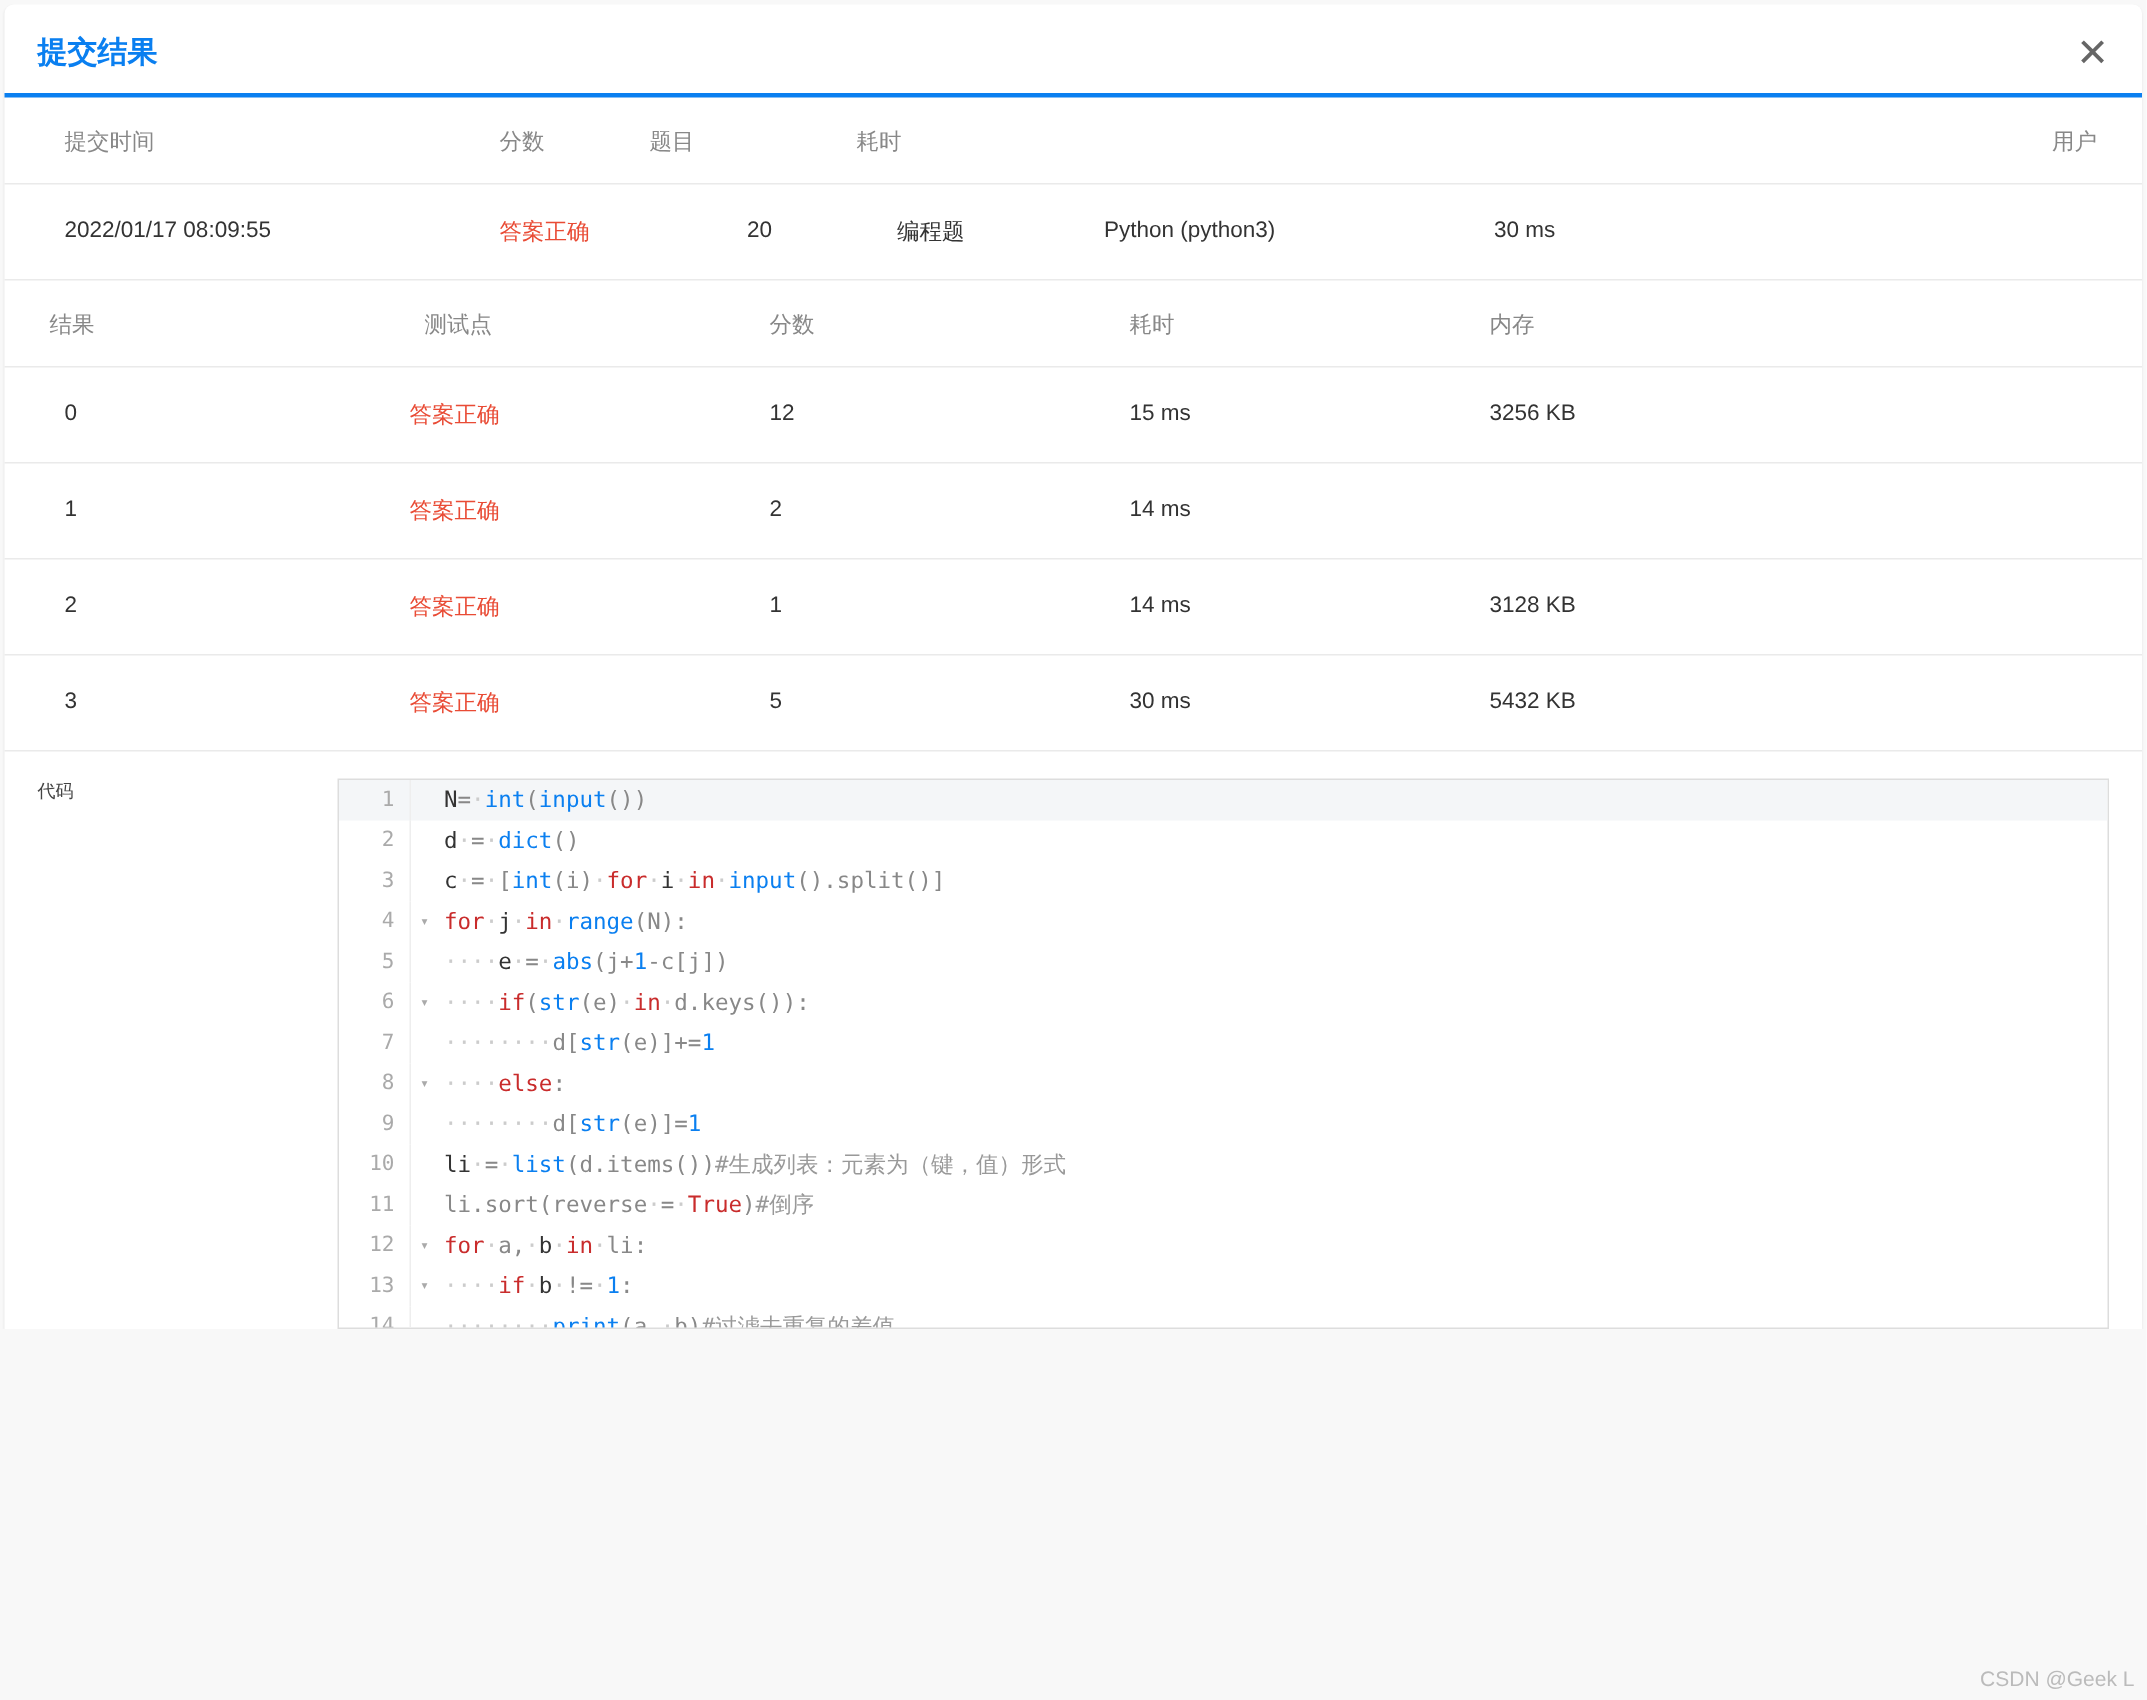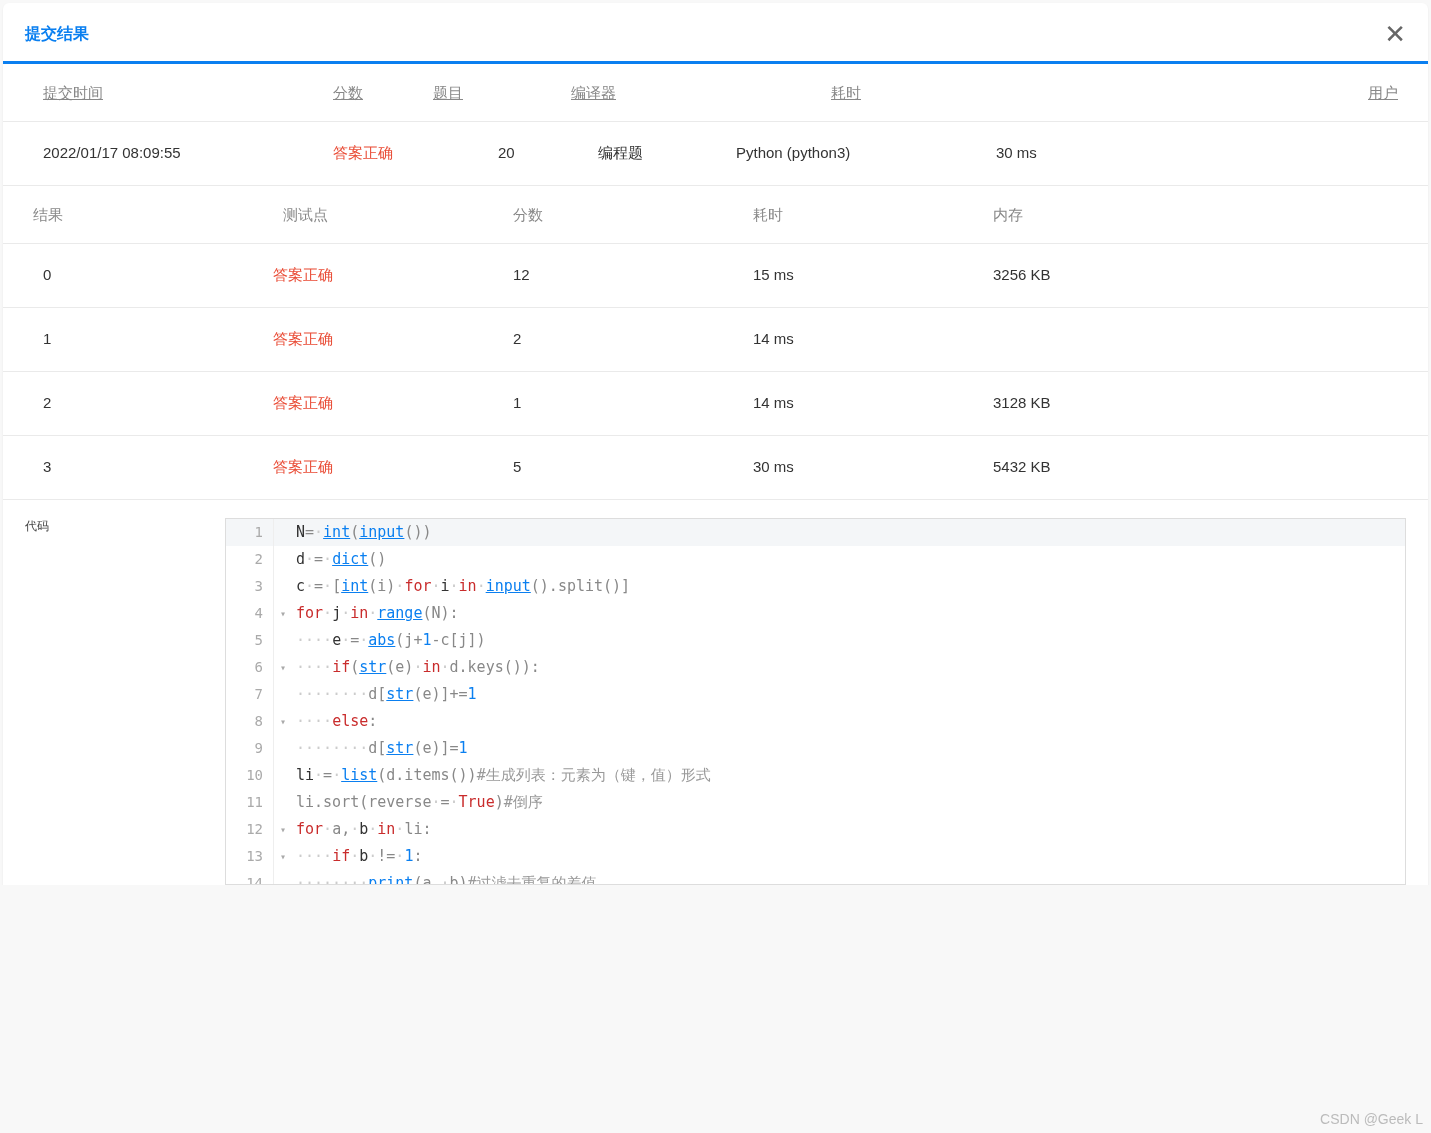--- a/index.html
+++ b/index.html
@@ -19,36 +19,36 @@
 .modal-header {
   display: flex;
   align-items: center;
   justify-content: space-between;
   padding: 18px 22px 14px 22px;
   border-bottom: 3px solid #0a7ff0;
 }
 .modal-title {
   color: #0a7ff0;
   font-weight: 700;
-  font-size: 16px;
+  font-size: 20px;
 }
 .close-btn {
   font-size: 26px;
   color: #666;
   cursor: pointer;
   line-height: 1;
   font-weight: 300;
 }
 .content { padding: 0 0 0 0; }
 .row {
   display: flex;
   padding: 0 22px;
   border-bottom: 1px solid #eaeaea;
 }
-.row.header-row { color: #888; text-decoration: underline; }
+.row.header-row { color: #888; }
 .row .cell { padding: 22px 8px; }
 .row.header-row .cell { padding: 20px 8px 18px 8px; font-size: 15px; }
 .c-time { width: 300px; padding-left: 18px !important; }
 .c-status { width: 165px; }
 .c-score { width: 100px; }
 .c-problem { width: 138px; }
 .c-compiler { width: 260px; }
 .c-elapsed { width: 135px; }
 .c-user { flex: 1; text-align: right; padding-right: 8px !important; }
 .status-correct { color: #e94b35; }
@@ -88,21 +88,21 @@
   width: 18px;
   text-align: center;
   color: #aaa;
   font-size: 10px;
   user-select: none;
 }
 .code-text { flex: 1; padding-left: 4px; white-space: pre; }
 .tk-id { color: #333; }
 .tk-op { color: #888; }
 .tk-kw { color: #c92c2c; }
-.tk-fn { color: #0a7ff0; text-decoration: underline; }
+.tk-fn { color: #0a7ff0; }
 .tk-num { color: #0a7ff0; }
 .tk-cmt { color: #999; }
 .tk-ws { color: #ccc; }
 
 .watermark {
   position: fixed;
   right: 8px;
   bottom: 6px;
   color: #bbb;
   font-size: 14px;
@@ -116,21 +116,20 @@
     <div class="modal-title">提交结果</div>
     <div class="close-btn">✕</div>
   </div>
 
   <div class="content">
 
     <div class="row header-row">
       <div class="cell c-time">提交时间</div>
       <div class="cell c-score">分数</div>
       <div class="cell c-problem">题目</div>
-      <div class="cell c-compiler">编译器</div>
       <div class="cell c-elapsed">耗时</div>
       <div class="cell c-user">用户</div>
     </div>
 
     <div class="row">
       <div class="cell c-time">2022/01/17 08:09:55</div>
       <div class="cell c-status status-correct">答案正确</div>
       <div class="cell c-score">20</div>
       <div class="cell c-problem">编程题</div>
       <div class="cell c-compiler">Python (python3)</div>

